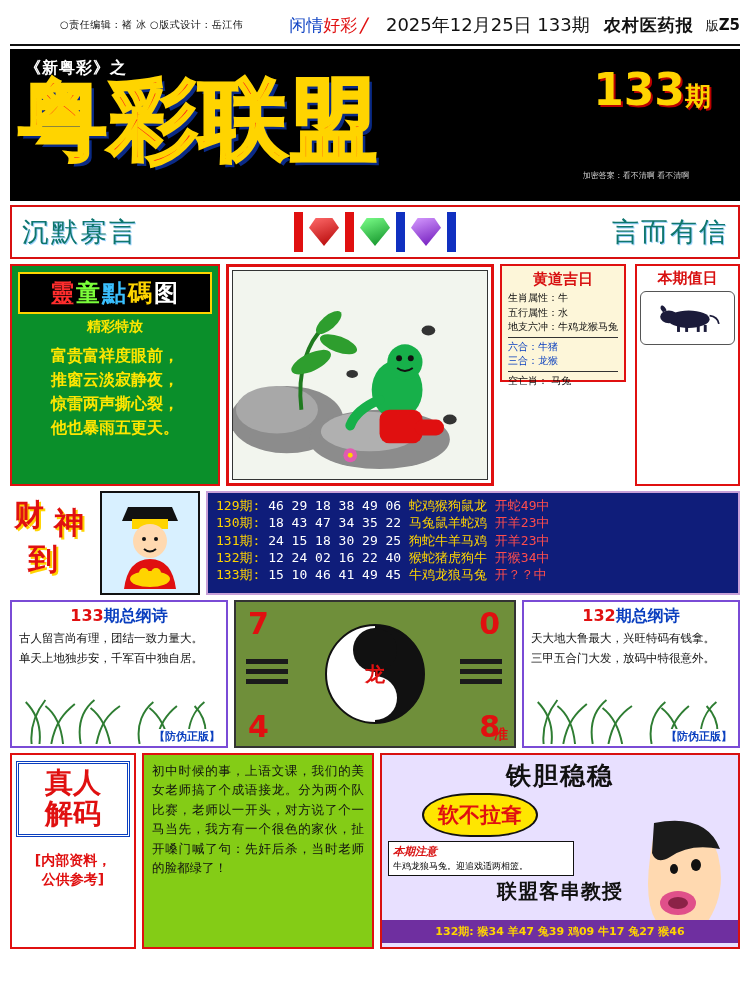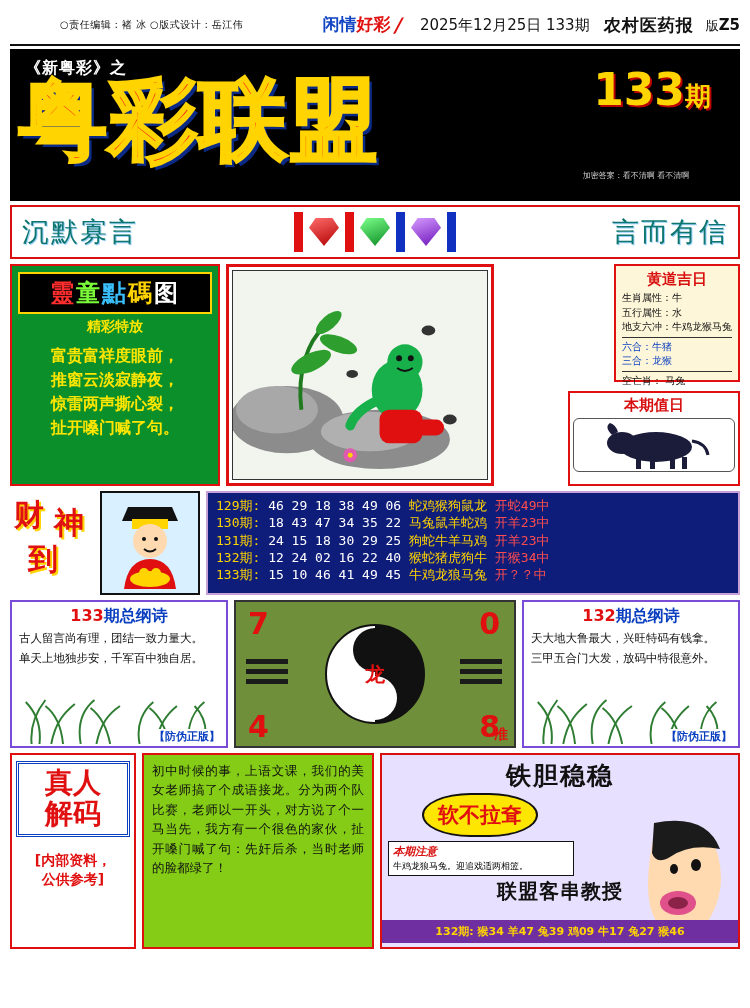--- a/index.html
+++ b/index.html
@@ -9,25 +9,25 @@
     font-family:"DejaVu Sans","Liberation Sans",sans-serif;
     overflow:hidden;
     position:relative;
   }
   .page{width:750px;height:1008px;position:relative;box-sizing:border-box;padding:0 10px;}
 
   
   .topbar{height:34px;display:flex;align-items:center;gap:8px;padding-top:8px;}
   .credits{font-size:10px;color:#111;letter-spacing:0.5px;flex:0 0 auto;padding-left:50px;}
   .topbar .spacer{flex:1 1 auto;}
-  .xianqing{display:flex;align-items:flex-start;font-weight:bold;font-size:17px;}
+  .xianqing{display:flex;align-items:flex-end;font-weight:normal;font-size:17px;}
   .xq-blue{color:#1245c4;}
   .xq-red{color:#e01010;}
   .slash{color:#e01010;font-size:20px;margin:0 4px;transform:skewX(-12deg);}
-  .date{font-size:15px;color:#111;margin:0 6px;}
+  .date{font-size:18px;color:#111;margin:0 6px;}
   .paper{font-size:17px;font-weight:bold;color:#111;letter-spacing:1px;}
   .ban{font-size:13px;color:#111;margin-left:4px;}
   .banz{font-weight:bold;font-size:15px;}
 
   .hr{height:2px;background:#111;margin:2px 0 0 0;}
 
   
   .banner{position:relative;height:150px;background:#000;margin-top:3px;border:1px solid #000;overflow:hidden;}
   .banner .sub{position:absolute;left:14px;top:8px;color:#ffffff;font-size:16px;font-weight:bold;letter-spacing:1px;}
   .bigtitle{position:absolute;left:8px;top:26px;font-size:88px;font-weight:bold;line-height:1;letter-spacing:2px;
@@ -64,21 +64,21 @@
   .ltitle span{font-size:24px;font-weight:bold;color:#ff2d2d;letter-spacing:2px;}
   .ltitle span.g{color:#7cff3a;}
   .ltitle span.b{color:#3ac0ff;}
   .ltitle span.y{color:#ffd400;}
   .lsub{text-align:center;color:#ffe600;font-size:14px;font-weight:bold;margin-top:4px;}
   .poem{margin-top:8px;color:#ffe600;font-size:16px;line-height:1.5;text-align:center;font-weight:bold;}
 
   .col-mid{width:268px;border:3px solid #e01010;background:#fff;box-sizing:border-box;padding:3px;}
   .cartoon{width:100%;height:100%;background:#eef3ea;border:1px solid #333;box-sizing:border-box;position:relative;overflow:hidden;}
 
-  .col-right{flex:1;display:flex;flex-direction:column;gap:9px;align-items:flex-end;}
+  .col-right{flex:1;display:flex;flex-direction:row;gap:9px;}
   .zodiac{border:2px solid #e01010;background:#fdf6d9;box-sizing:border-box;padding:4px 6px;height:118px;}
   .zodiac h4{margin:0 0 2px 0;text-align:center;color:#d81010;font-size:15px;font-weight:bold;}
   .zrow{font-size:10px;color:#111;line-height:1.45;}
   .zline{border-top:1px solid #333;margin:2px 0;}
   .zrow.blue{color:#0a3fbf;}
   .duty{border:2px solid #e01010;background:#fff;box-sizing:border-box;flex:1;padding:3px;text-align:center;}
   .duty h4{margin:0;color:#d81010;font-size:15px;font-weight:bold;}
   .dutybox{margin-top:3px;height:52px;border:1px solid #555;border-radius:6px;background:#fff;position:relative;}
 
   
@@ -184,21 +184,21 @@
 
     <div class="col-left">
       <div class="ltitle">
         <span>靈</span><span class="g">童</span><span class="b">點</span><span class="y">碼</span><span style="color:#fff">图</span>
       </div>
       <div class="lsub">精彩特放</div>
       <div class="poem">
         <div>富贵富祥度眼前，</div>
         <div>推窗云淡寂静夜，</div>
         <div>惊雷两声撕心裂，</div>
-        <div>扯开嗓门喊了句。</div>
+        <div>他也暴雨五更天。</div>
       </div>
     </div>
 
     <div class="col-mid">
       <div class="cartoon">
         <svg width="100%" height="100%" viewBox="0 0 260 210" preserveAspectRatio="none">
           <rect x="0" y="0" width="260" height="210" fill="#f2f5ee"></rect>
           <ellipse cx="55" cy="150" rx="58" ry="34" fill="#8c8c8c"></ellipse>
           <ellipse cx="45" cy="140" rx="42" ry="24" fill="#a8a8a8"></ellipse>
           <ellipse cx="150" cy="170" rx="72" ry="30" fill="#8c8c8c"></ellipse>

